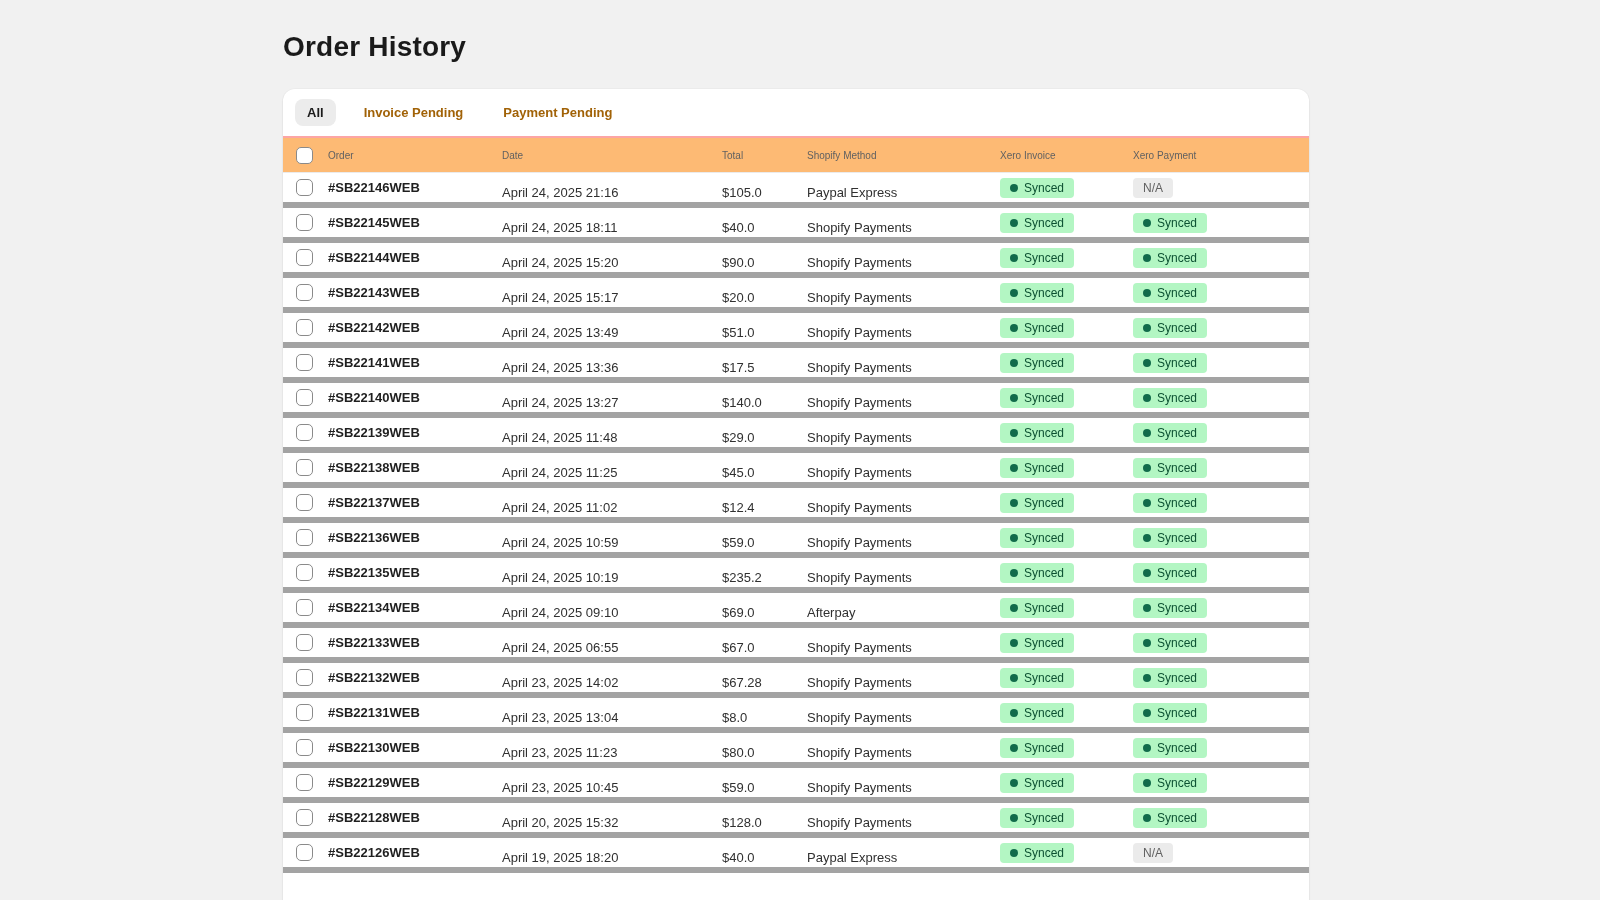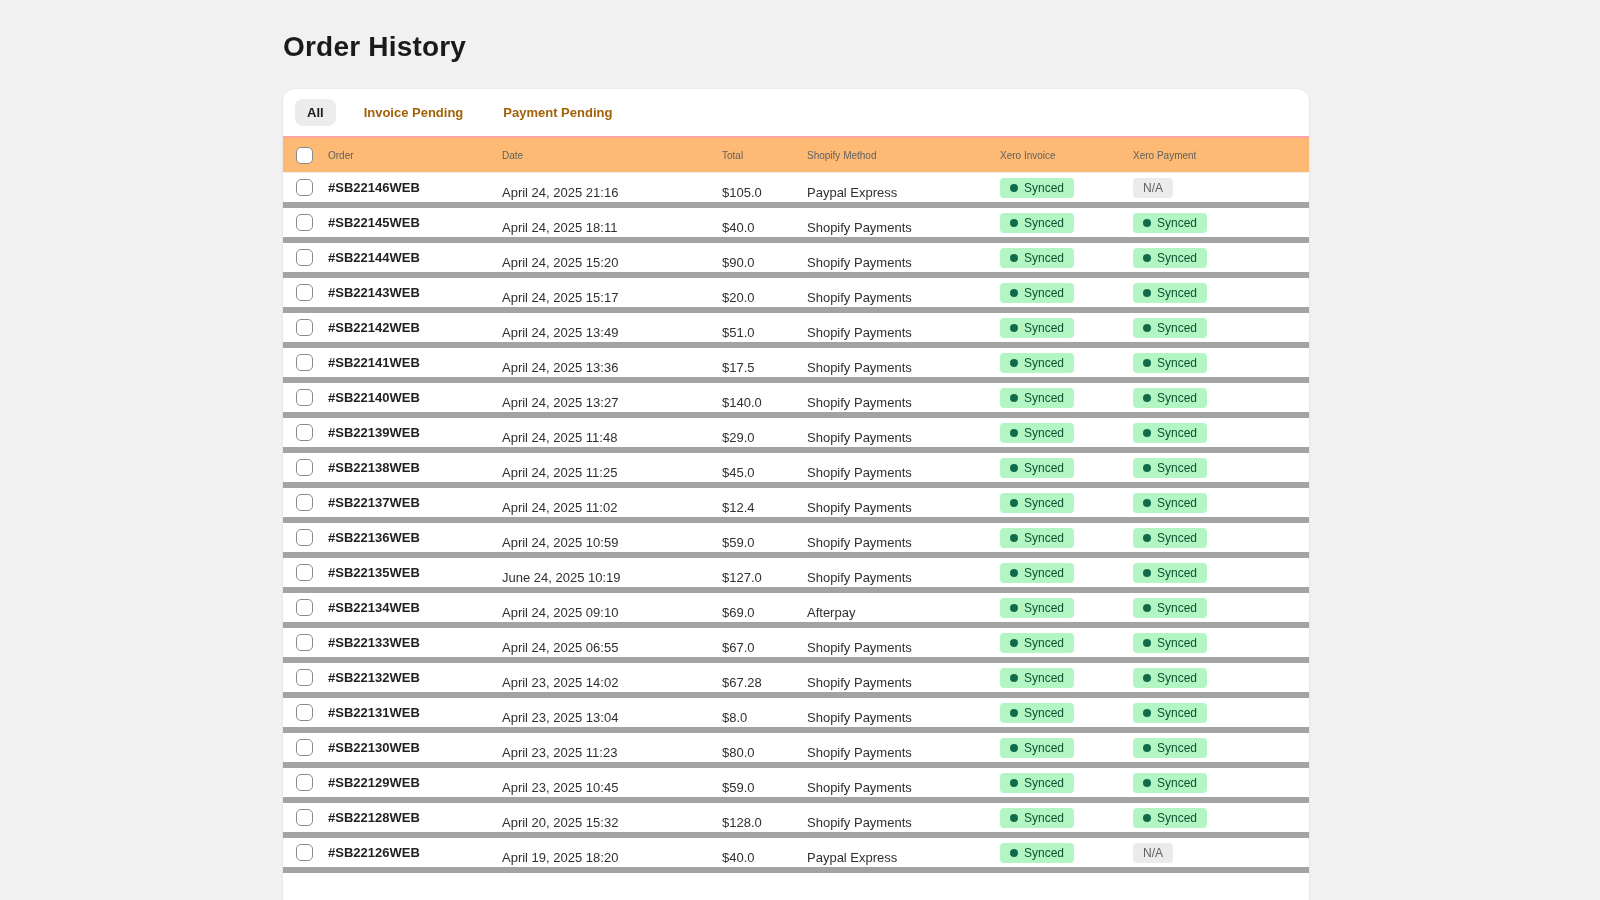--- a/index.html
+++ b/index.html
@@ -326,22 +326,22 @@
         <span class="badge-label">Synced</span>
       </span>
     </div>
   </div>
 
   <div class="tr">
     <div class="td td-check">
       <span class="checkbox"></span>
     </div>
     <div class="td td-order">#SB22135WEB</div>
-    <div class="td td-date">June 24, 2025 10:19</div>
-    <div class="td td-total">$127.0</div>
+    <div class="td td-date">April 24, 2025 10:19</div>
+    <div class="td td-total">$235.2</div>
     <div class="td td-method">Shopify Payments</div>
     <div class="td">
       <span class="badge badge-success">
         <span class="dot"></span>
         <span class="badge-label">Synced</span>
       </span>
     </div>
     <div class="td">
       <span class="badge badge-success">
         <span class="dot"></span>

